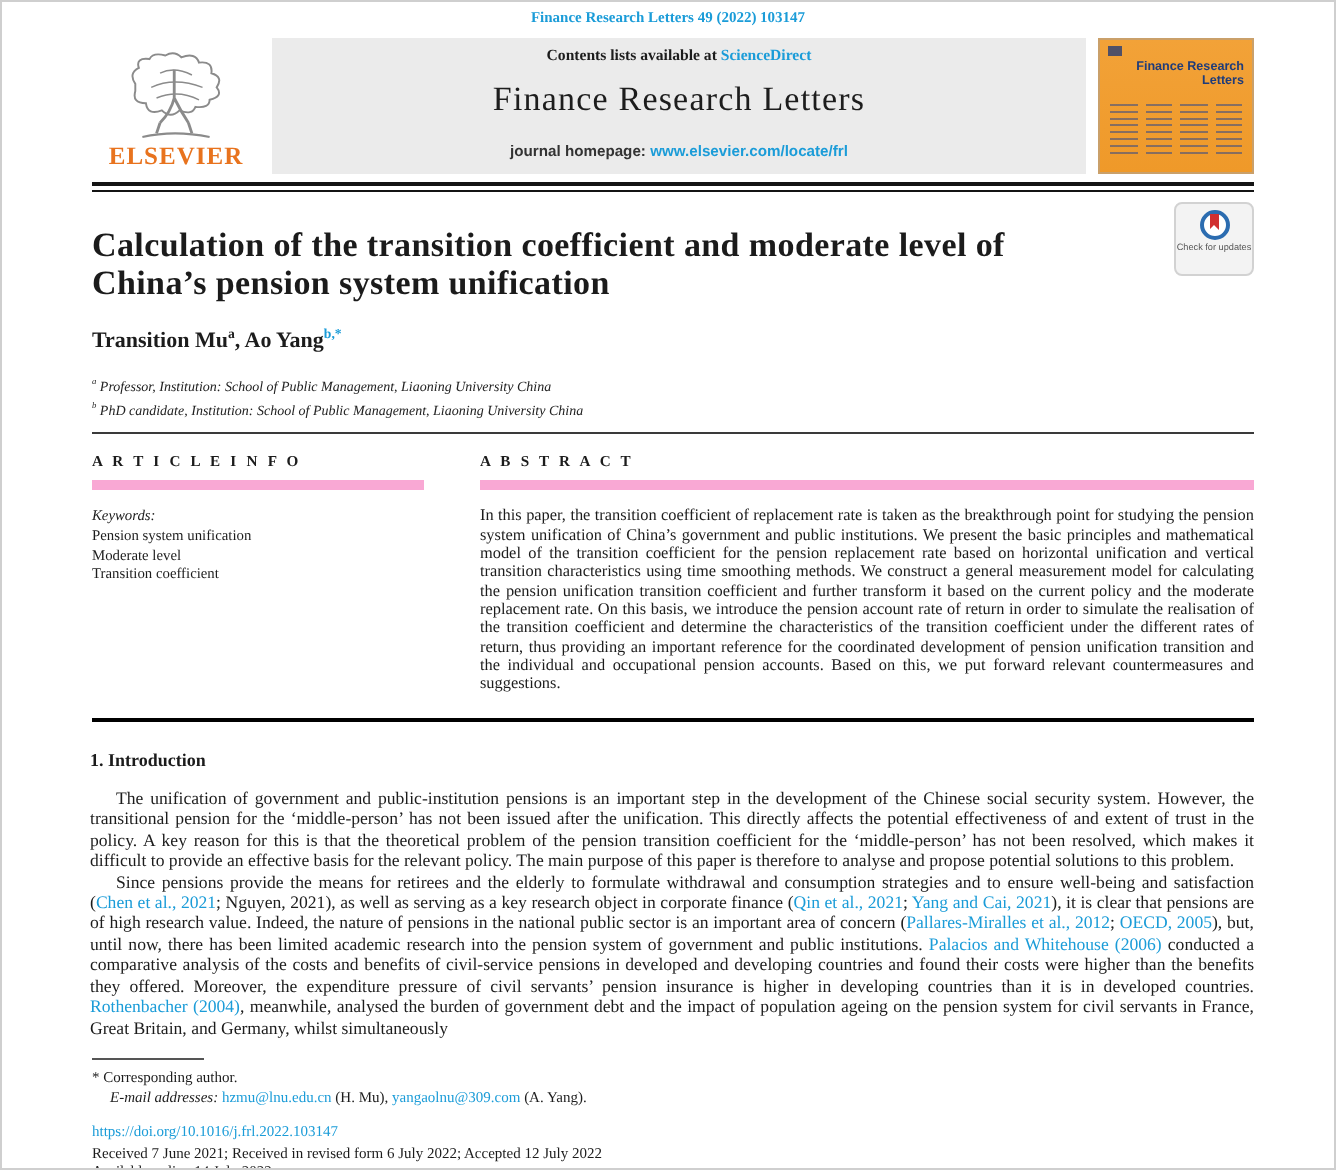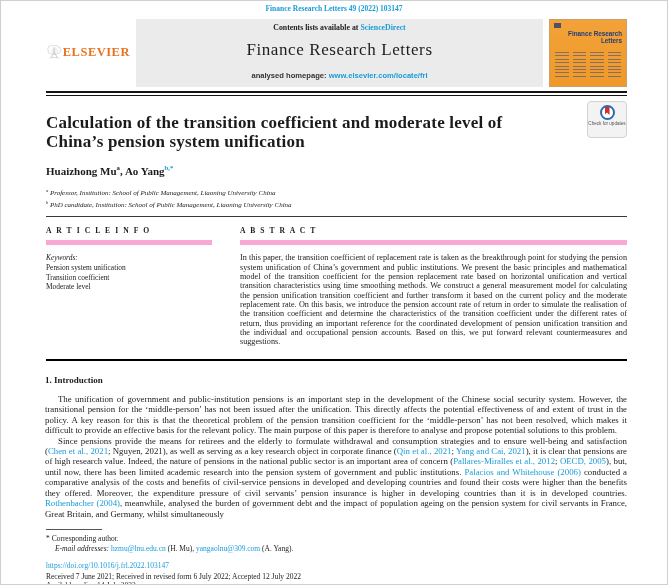--- a/index.html
+++ b/index.html
@@ -18,21 +18,21 @@
     overflow:hidden;
   }
   a, .link { color:#1b9cd8; text-decoration:none; }
   .cite { color:#1b9cd8; }
 
   
   .journal-ref { text-align:center; font-size:7.5px; padding-top:3px; font-weight:bold; }
 
   
   .header-row { display:flex; margin:6px 40px 0 45px; height:68px; align-items:stretch; }
-  .logo-block { width:84px; display:flex; flex-direction:row; align-items:center; justify-content:flex-end; padding-bottom:2px; }
+  .logo-block { width:84px; display:flex; flex-direction:column; align-items:center; justify-content:flex-end; padding-bottom:2px; }
   .logo-tree { height:46px; }
   .elsevier-word { color:#e8731e; font-size:12.5px; font-weight:bold; letter-spacing:.5px; line-height:13px; }
   .header-box { flex:1; background:#ebebeb; margin:0 6px; text-align:center; padding-top:4px; }
   .contents-line { font-size:7.8px; font-weight:bold; }
   .journal-title { font-size:17px; letter-spacing:.6px; margin-top:8px; color:#1d1d1d; }
   .homepage-line { font-family:"Liberation Sans", sans-serif; font-size:7.6px; font-weight:bold; color:#333; margin-top:11px; }
   .cover { width:78px; position:relative; background:linear-gradient(#f2a238,#ef9929); border:1px solid #caa06a; overflow:hidden; }
   .cover-mark { position:absolute; top:3px; left:4px; width:7px; height:5px; background:rgba(26,54,120,.75); }
   .cover-title { position:absolute; top:10px; right:4px; width:62px; text-align:right;
     font-family:"Liberation Sans", sans-serif; font-weight:bold; font-size:6.3px; line-height:7px; color:#1f3c7a; }
@@ -96,21 +96,21 @@
           <path d="M30 10 L30 26 M30 26 Q28 34 22 40 M30 26 Q34 34 38 40 M22 40 L20 46 M38 40 L40 46" stroke-width="1.6"></path>
           <path d="M12 48 Q30 44 50 48" stroke-width="1.2"></path>
         </g>
       </svg>
       <div class="elsevier-word">ELSEVIER</div>
     </div>
 
     <div class="header-box">
       <div class="contents-line"><span>Contents lists available at </span><a href="#">ScienceDirect</a></div>
       <div class="journal-title">Finance Research Letters</div>
-      <div class="homepage-line"><span>analysed homepage: </span><a href="#">www.elsevier.com/locate/frl</a></div>
+      <div class="homepage-line"><span>journal homepage: </span><a href="#">www.elsevier.com/locate/frl</a></div>
     </div>
 
     <div class="cover">
       <div class="cover-mark"></div>
       <div class="cover-title">Finance Research Letters</div>
       <div class="cover-toc">
         <div class="cover-col"></div>
         <div class="cover-col"></div>
         <div class="cover-col"></div>
         <div class="cover-col"></div>
@@ -124,37 +124,37 @@
     <h1><span>Calculation of the transition coefficient and moderate level of</span><br><span>China’s pension system unification</span></h1>
     <div class="check-badge">
       <div class="badge-circle">
         <div class="badge-bookmark"></div>
       </div>
       <div class="badge-text">Check for updates</div>
     </div>
   </div>
 
   <div class="authors">
-    <span>Huaizhong Mu</span><sup>a</sup><span>, </span><span>Ao Yang</span><sup class="sup-blue">b,*</sup>
+    <span>Transition Mu</span><sup>a</sup><span>, </span><span>Ao Yang</span><sup class="sup-blue">b,*</sup>
   </div>
 
   <div class="affils">
     <div><sup>a</sup><span> Professor, Institution: School of Public Management, Liaoning University China</span></div>
     <div><sup>b</sup><span> PhD candidate, Institution: School of Public Management, Liaoning University China</span></div>
   </div>
 
   <div class="thin-rule"></div>
 
   <div class="info-abstract">
     <div class="col-info">
       <div class="col-head">A R T I C L E  I N F O</div>
       <div class="kw-label">Keywords:</div>
       <div class="kw-item">Pension system unification</div>
+      <div class="kw-item">Moderate level</div>
       <div class="kw-item">Transition coefficient</div>
-      <div class="kw-item">Moderate level</div>
     </div>
     <div class="col-abs">
       <div class="col-head">A B S T R A C T</div>
       <p class="abs-text">In this paper, the transition coefficient of replacement rate is taken as the breakthrough point for studying the pension system unification of China’s government and public institutions. We present the basic principles and mathematical model of the transition coefficient for the pension replacement rate based on horizontal unification and vertical transition characteristics using time smoothing methods. We construct a general measurement model for calculating the pension unification transition coefficient and further transform it based on the current policy and the moderate replacement rate. On this basis, we introduce the pension account rate of return in order to simulate the realisation of the transition coefficient and determine the characteristics of the transition coefficient under the different rates of return, thus providing an important reference for the coordinated development of pension unification transition and the individual and occupational pension accounts. Based on this, we put forward relevant countermeasures and suggestions.</p>
     </div>
   </div>
 
   <div class="section">
     <h2>1. Introduction</h2>
     <p class="body-p">The unification of government and public-institution pensions is an important step in the development of the Chinese social security system. However, the transitional pension for the ‘middle-person’ has not been issued after the unification. This directly affects the potential effectiveness of and extent of trust in the policy. A key reason for this is that the theoretical problem of the pension transition coefficient for the ‘middle-person’ has not been resolved, which makes it difficult to provide an effective basis for the relevant policy. The main purpose of this paper is therefore to analyse and propose potential solutions to this problem.</p>

